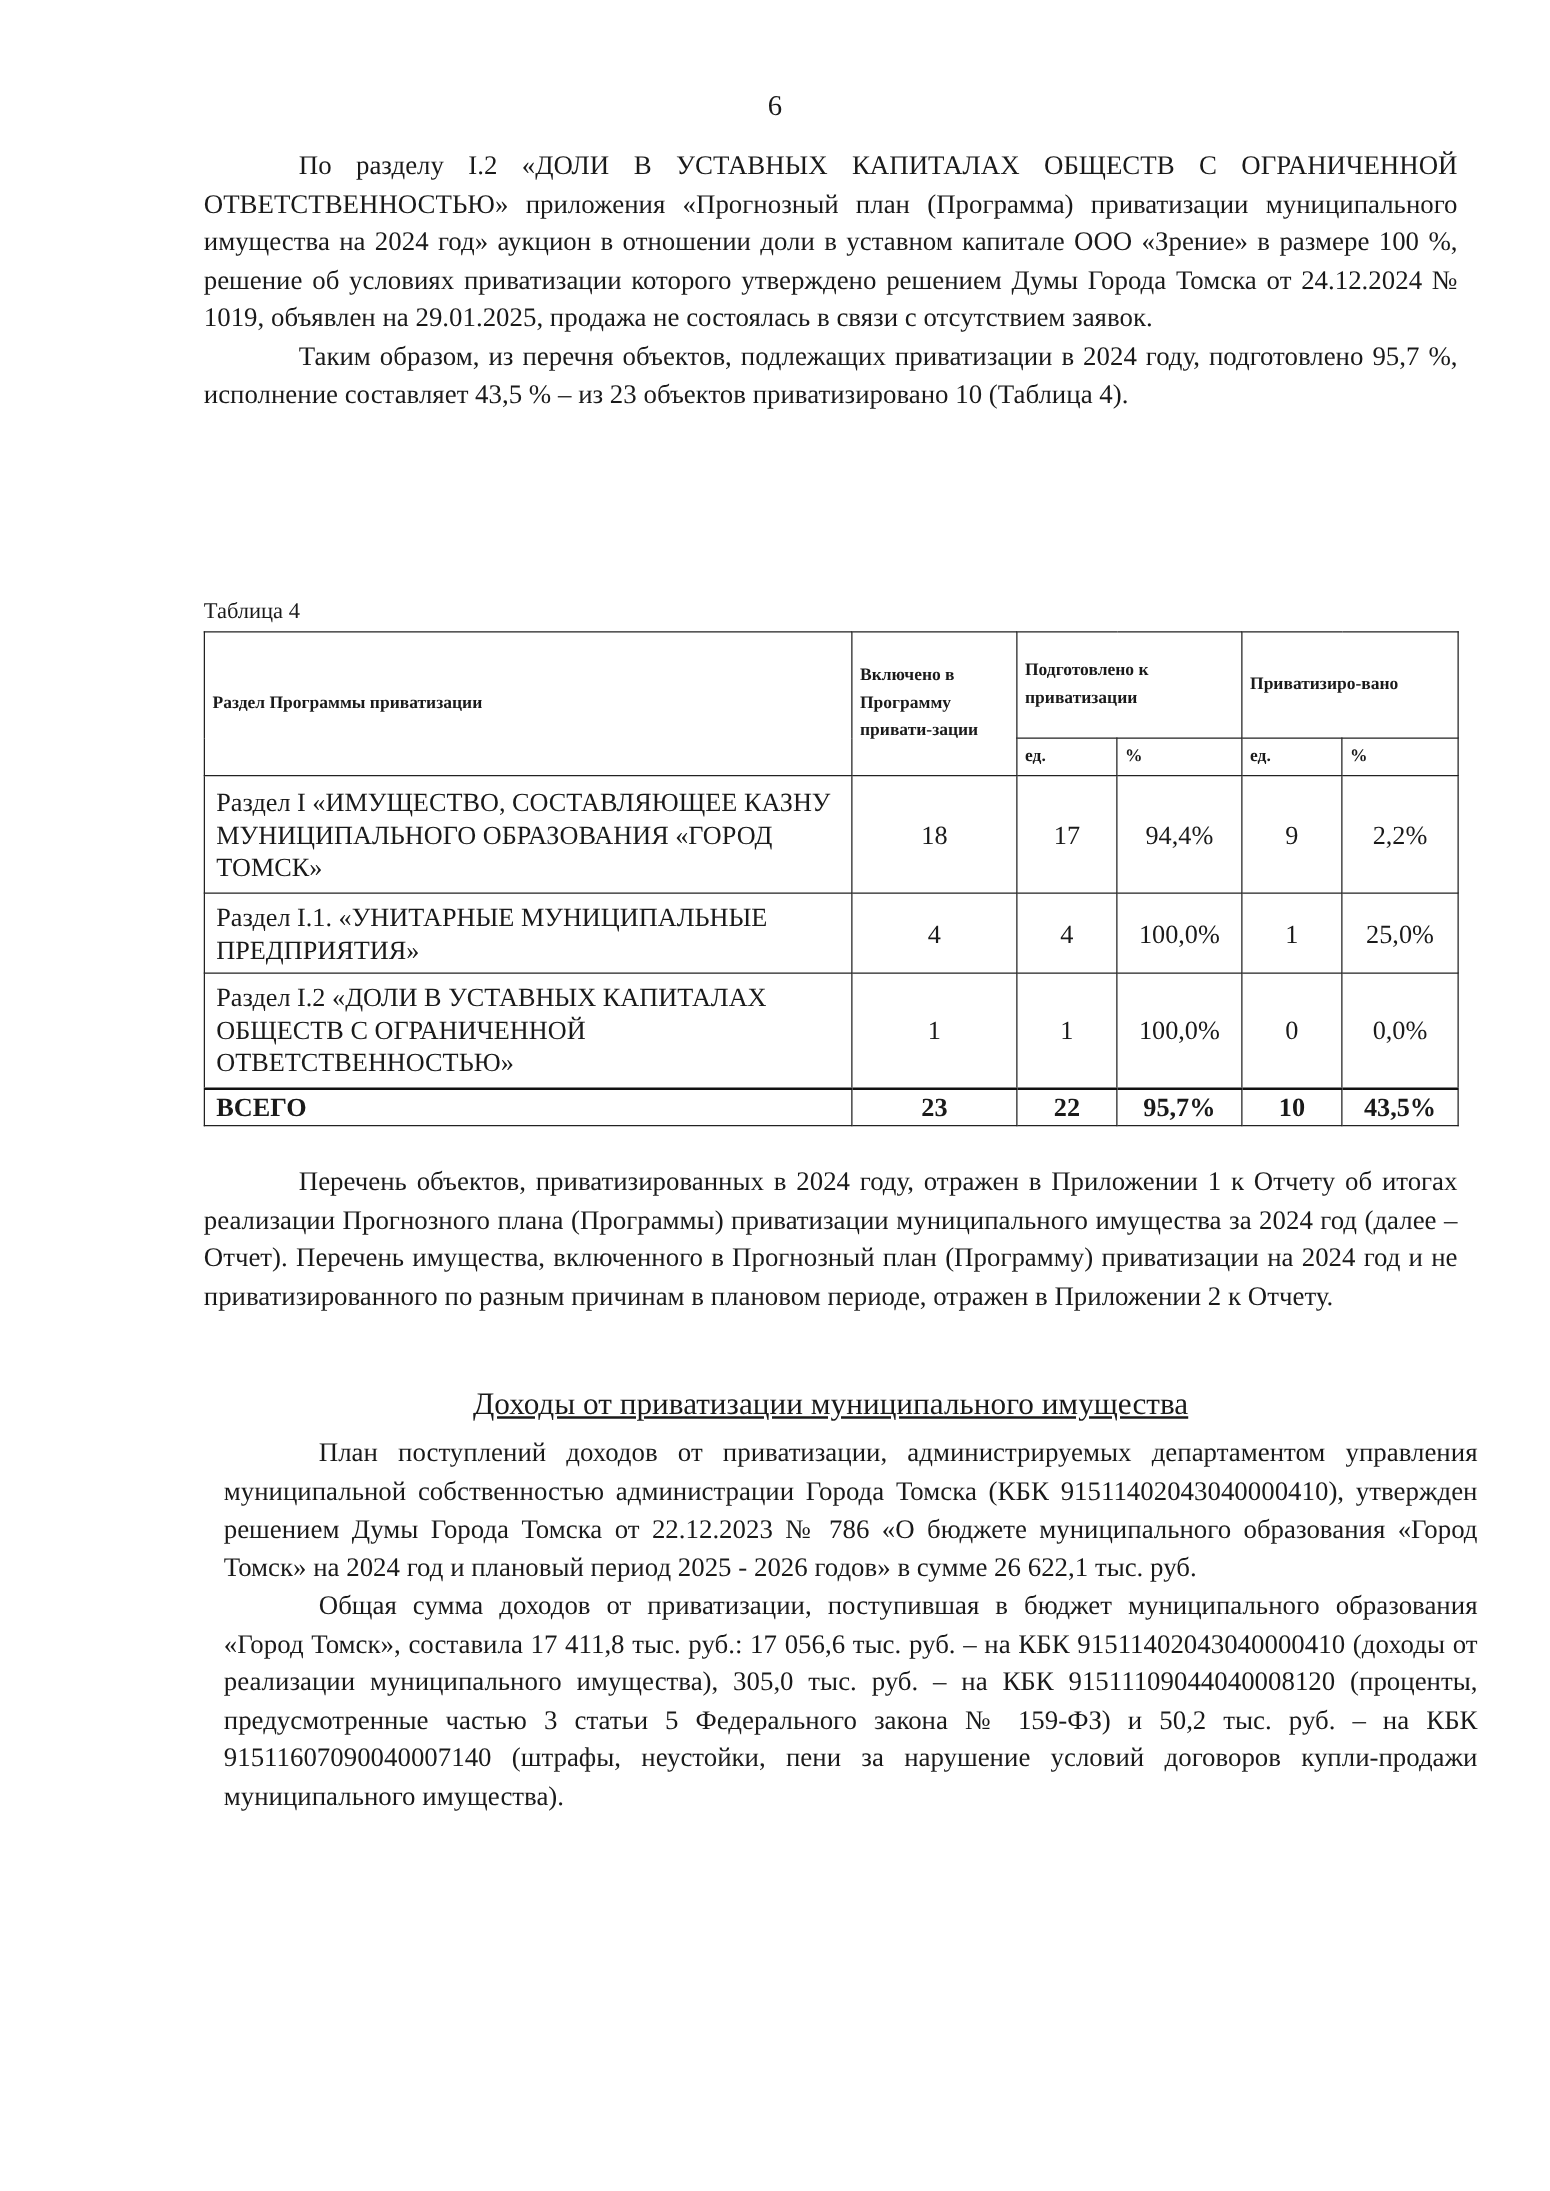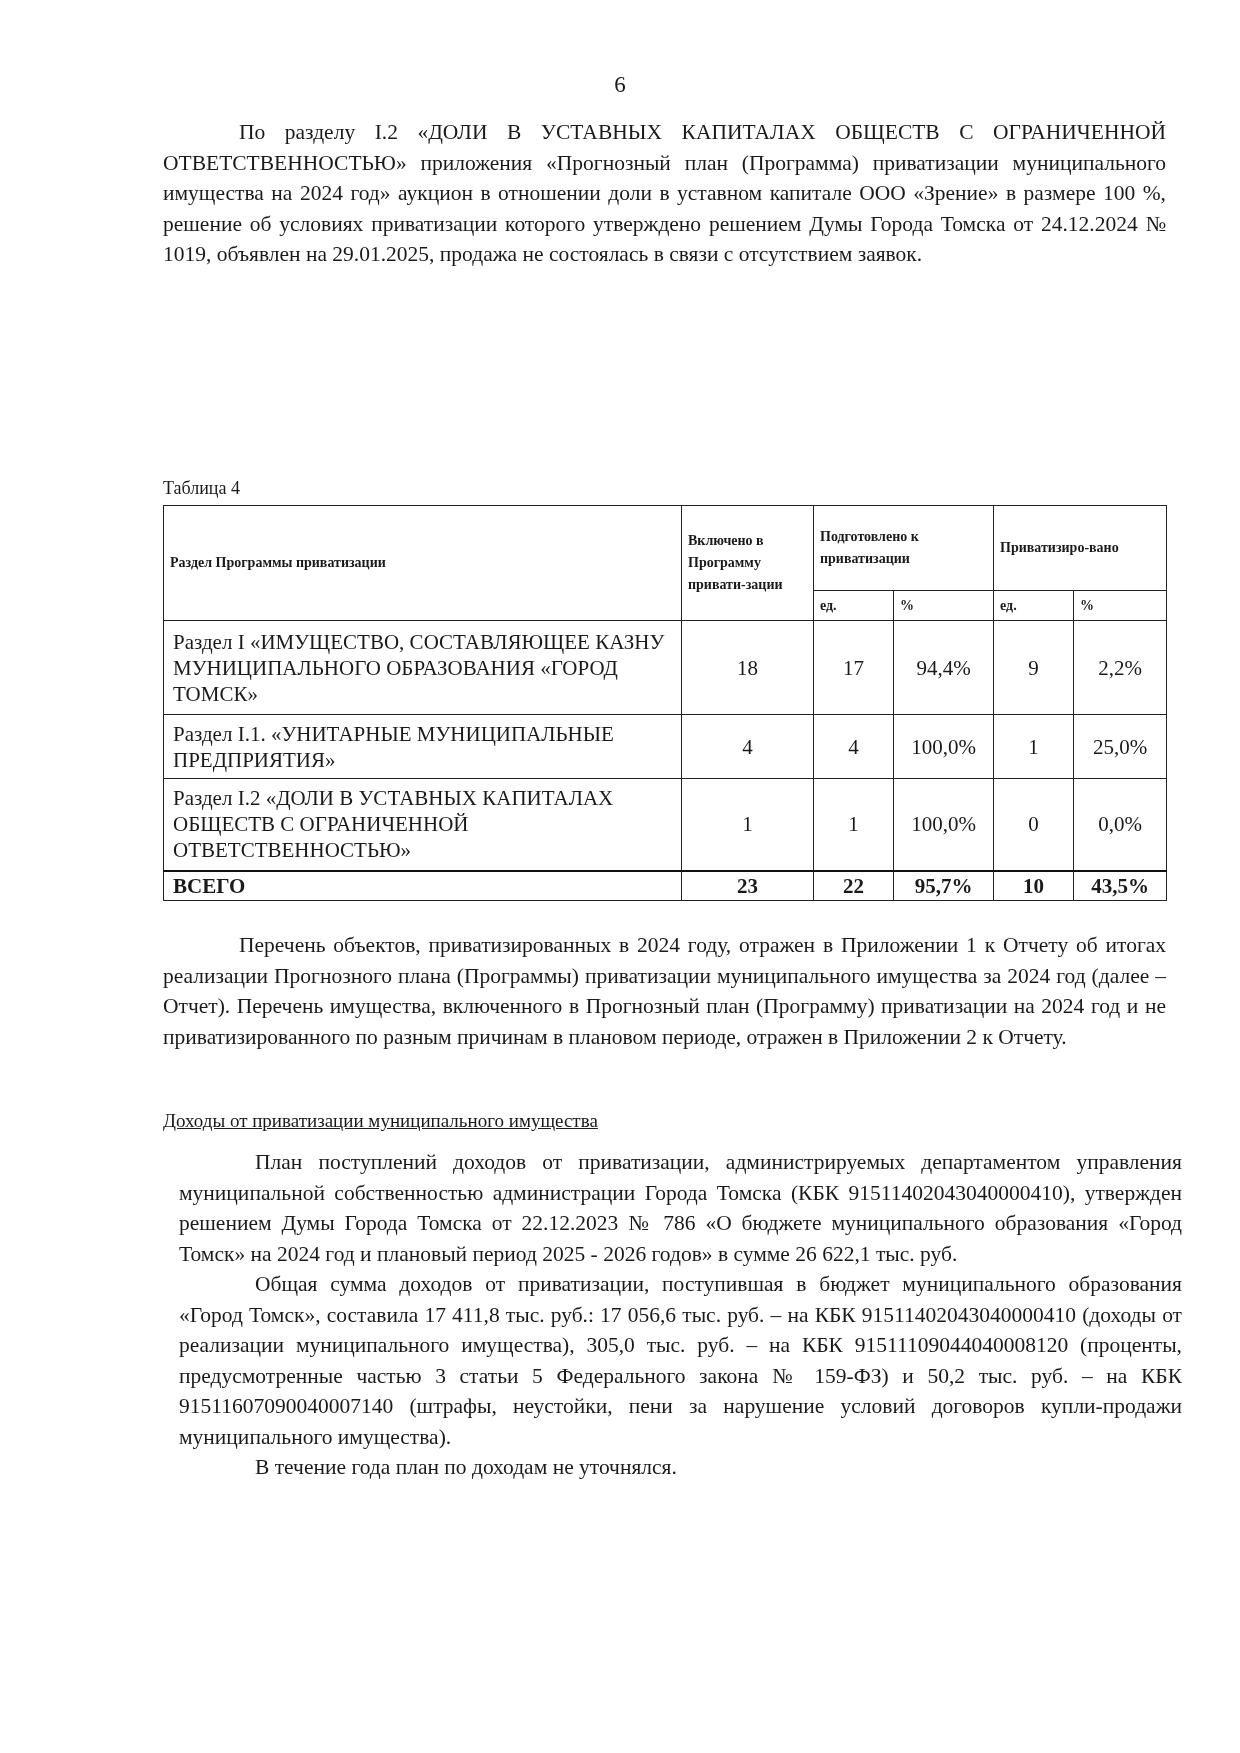--- a/index.html
+++ b/index.html
@@ -10,30 +10,31 @@
   .block p { margin: 0; }
   .indent { text-indent: 76px; }
   .table-caption { position: absolute; top: 478px; left: 163px; width: 1003px; text-align: left; font-size: 18px; }
   table.t4 { position: absolute; top: 505px; left: 163px; width: 1003px; border-collapse: collapse;
              font-size: 21px; line-height: 26px; table-layout: fixed; }
   table.t4 td, table.t4 th { border: 1.5px solid #222; padding: 3px 6px; vertical-align: middle; }
   table.t4 th { font-weight: bold; font-size: 14px; line-height: 22px; text-align: left; }
   table.t4 td.num { text-align: center; }
   table.t4 td.name { text-align: left; padding-left: 9px; }
   table.t4 tr.total td { font-weight: bold; height: 26px; padding-top: 1px; padding-bottom: 1px; border-top: 2.5px solid #111; }
-  .heading { position: absolute; top: 1110px; left: 163px; width: 1003px; font-size: 19px; }
+  .heading { position: absolute; top: 1110px; left: 163px; width: 1003px; text-align: center; font-size: 25px; }
   .heading span { text-decoration: underline; }
 </style>
 </head>
 <body>
 
 <div class="page-num">6</div>
 
 <div class="block" style="top:117px;">
   <p class="indent">По разделу I.2 «ДОЛИ В УСТАВНЫХ КАПИТАЛАХ ОБЩЕСТВ С ОГРАНИЧЕННОЙ ОТВЕТСТВЕННОСТЬЮ» приложения «Прогнозный план (Программа) приватизации муниципального имущества на 2024 год» аукцион в отношении доли в уставном капитале ООО «Зрение» в размере 100 %, решение об условиях приватизации которого утверждено решением Думы Города Томска от 24.12.2024 № 1019, объявлен на 29.01.2025, продажа не состоялась в связи с отсутствием заявок.</p>
+  <p class="indent">Таким образом, из перечня объектов, подлежащих приватизации в 2024 году, подготовлено 95,7 %, исполнение составляет 43,5 % – из 23 объектов приватизировано 10 (Таблица 4).</p>
 </div>
 
 <div class="table-caption">Таблица 4</div>
 
 <table class="t4">
   <colgroup>
     <col style="width:518px">
       <col style="width:132px">
       <col style="width:80px">
       <col style="width:100px">
@@ -92,14 +93,13 @@
   <p class="indent">Перечень объектов, приватизированных в 2024 году, отражен в Приложении 1 к Отчету об итогах реализации Прогнозного плана (Программы) приватизации муниципального имущества за 2024 год (далее – Отчет). Перечень имущества, включенного в Прогнозный план (Программу) приватизации на 2024 год и не приватизированного по разным причинам в плановом периоде, отражен в Приложении 2 к Отчету.</p>
 </div>
 
 <div class="heading">
   <span>Доходы от приватизации муниципального имущества</span>
 </div>
 
 <div class="block" style="top:1147px;margin-left:16px;">
   <p class="indent">План поступлений доходов от приватизации, администрируемых департаментом управления муниципальной собственностью администрации Города Томска (КБК 91511402043040000410), утвержден решением Думы Города Томска от 22.12.2023 № 786 «О бюджете муниципального образования «Город Томск» на 2024 год и плановый период 2025 - 2026 годов» в сумме 26 622,1 тыс. руб.</p>
   <p class="indent">Общая сумма доходов от приватизации, поступившая в бюджет муниципального образования «Город Томск», составила 17 411,8 тыс. руб.: 17 056,6 тыс. руб. – на КБК 91511402043040000410 (доходы от реализации муниципального имущества), 305,0 тыс. руб. – на КБК 91511109044040008120 (проценты, предусмотренные частью 3 статьи 5 Федерального закона № 159-ФЗ) и 50,2 тыс. руб. – на КБК 91511607090040007140 (штрафы, неустойки, пени за нарушение условий договоров купли-продажи муниципального имущества).</p>
-  <p class="indent">В течение года план по доходам не уточнялся.</p>
 </div>
 
 </body></html>

